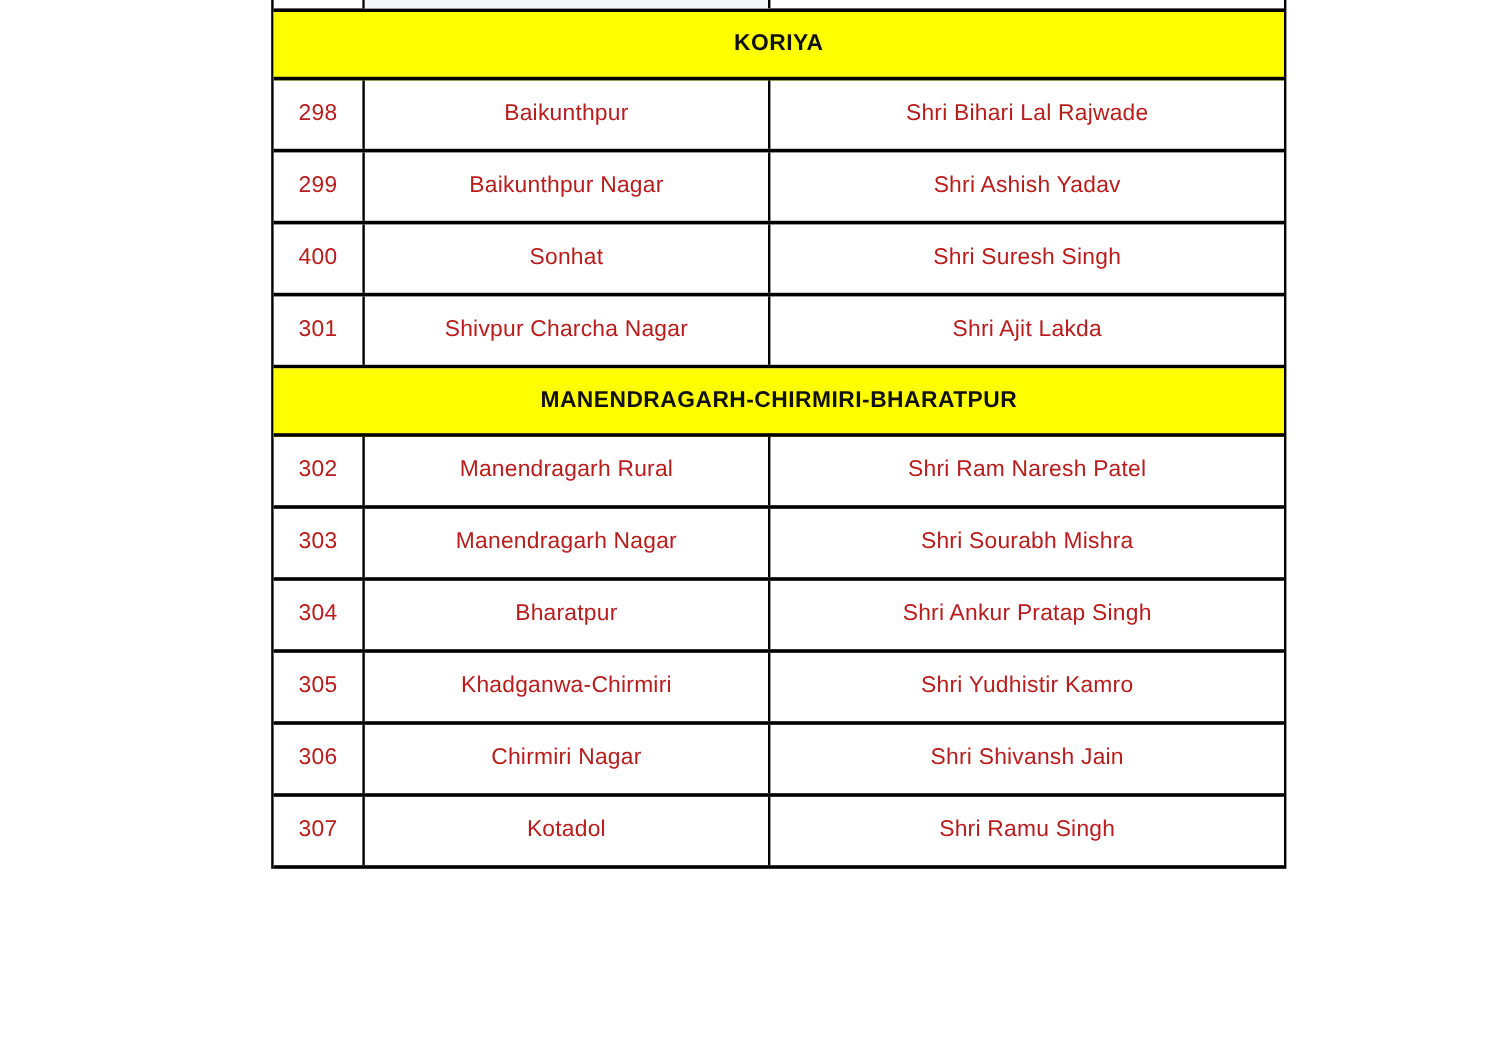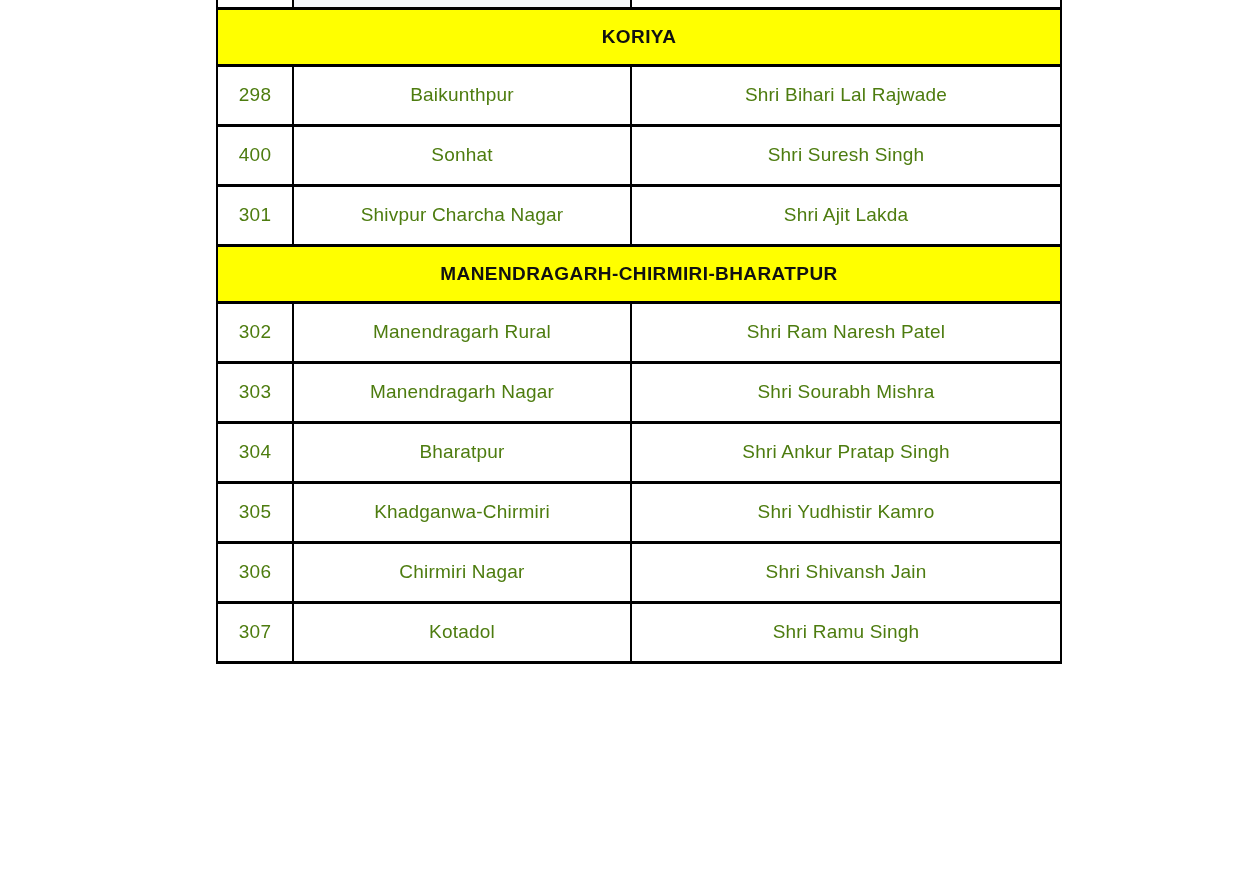--- a/index.html
+++ b/index.html
@@ -10,42 +10,42 @@
   }
   .page {
     position: relative;
     width: 1240px;
     height: 870px;
     background: #ffffff;
     overflow: hidden;
   }
   .doc-table {
     position: absolute;
-    left: 216px;
+    left: 226px;
     top: 0;
     width: 846px;
     box-sizing: border-box;
     border-left: 2px solid #000000;
     border-right: 2px solid #000000;
     background: #ffffff;
   }
   .row {
     display: flex;
     align-items: stretch;
     border-bottom: 3px solid #000000;
     box-sizing: border-box;
   }
   .cell {
     display: flex;
     align-items: center;
     justify-content: center;
     box-sizing: border-box;
     text-align: center;
     font-size: 19px;
-    color: #4d7c0f;
+    color: #b91c1c;
     letter-spacing: 0.2px;
     line-height: 1.2;
   }
   .c1 { width: 76px;  border-right: 2px solid #000000; }
   .c2 { width: 338px; border-right: 2px solid #000000; }
   .c3 { flex: 1; }
   .data-row { height: 60px; }
   .partial-row { height: 10px; }
   .partial-row .cell { font-size: 0; }
   .partial-row .c2 { background: #f4f6fa; }
@@ -79,20 +79,25 @@
     </div>
 
     <div class="section-row">
       <span class="section-title">KORIYA</span>
     </div>
 
     <div class="row data-row">
       <div class="cell c1">298</div>
       <div class="cell c2">Baikunthpur</div>
       <div class="cell c3">Shri Bihari Lal Rajwade</div>
+    </div>
+    <div class="row data-row">
+      <div class="cell c1">299</div>
+      <div class="cell c2">Baikunthpur Nagar</div>
+      <div class="cell c3">Shri Ashish Yadav</div>
     </div>
     <div class="row data-row">
       <div class="cell c1">400</div>
       <div class="cell c2">Sonhat</div>
       <div class="cell c3">Shri Suresh Singh</div>
     </div>
     <div class="row data-row">
       <div class="cell c1">301</div>
       <div class="cell c2">Shivpur Charcha Nagar</div>
       <div class="cell c3">Shri Ajit Lakda</div>

